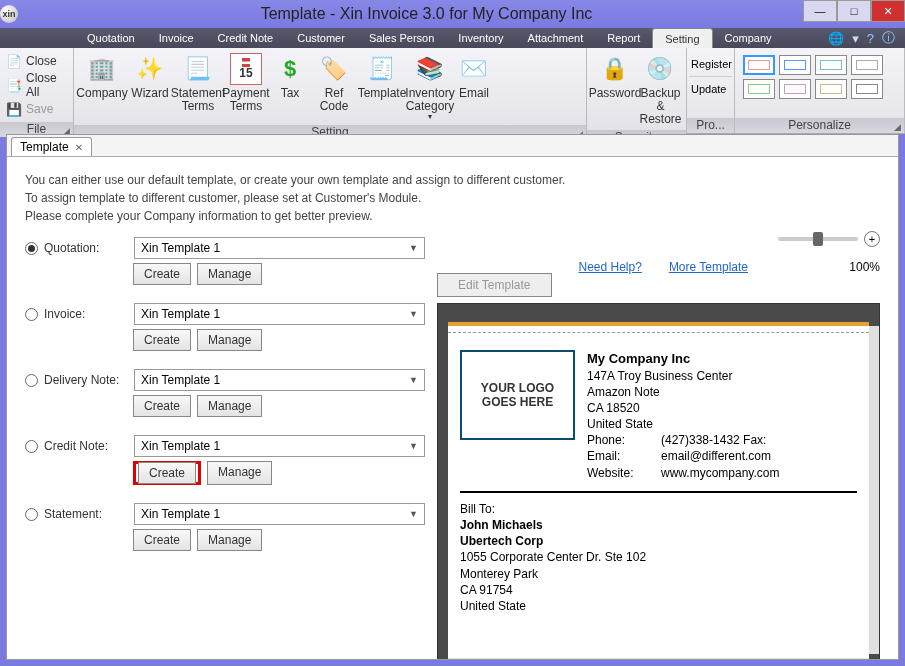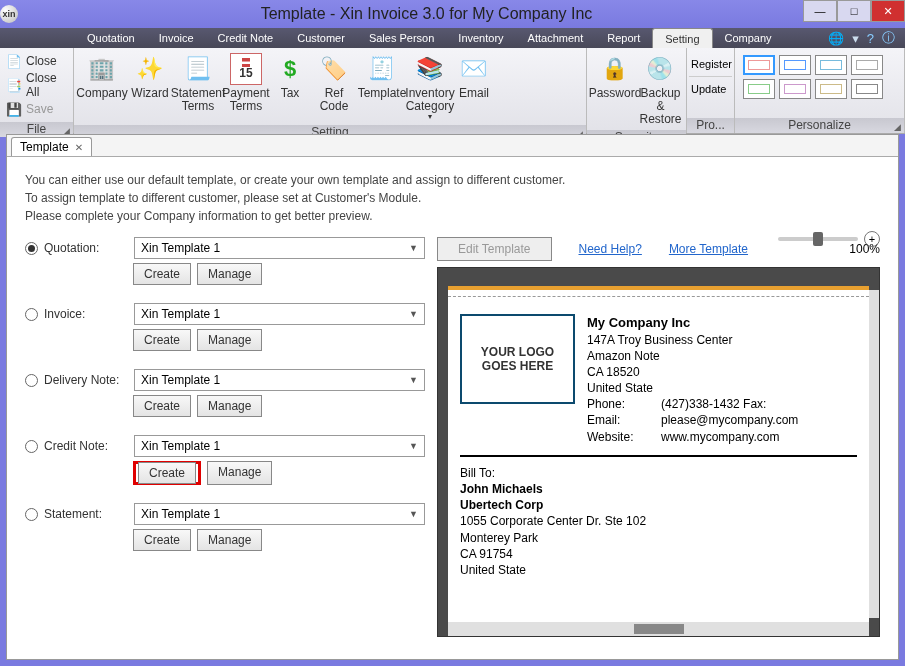--- a/index.html
+++ b/index.html
@@ -48,21 +48,21 @@
 .rightcol { flex:1; position:relative;}
 
 .sectionrow { display:flex; align-items:center; margin-bottom:4px;}
 .radio { width:13px; height:13px; border:1px solid #666; border-radius:50%; margin-right:6px; display:inline-flex; align-items:center; justify-content:center;}
 .radio.checked::after { content:""; width:7px; height:7px; background:#333; border-radius:50%;}
 .seclabel { width:90px; font-size:12px; color:#333;}
 .dropdown { flex:1; height:22px; border:1px solid #999; background:#fff; display:flex; align-items:center; justify-content:space-between; padding:0 6px; font-size:12px;}
 .dropdown .dcaret { font-size:9px; color:#555;}
 .btnrow { margin-left: 108px; display:flex; gap:6px; margin-bottom:18px;}
 .btn { padding:3px 10px; border:1px solid #888; background:linear-gradient(#f8f8f8,#e4e4e4); font-size:12px; color:#333;}
-.btn.disabled { color:#999; background:#eee;}
+.btn.disabled { color:#999; background:#eee;margin-top:36px;}
 .highlight-red { border:3px solid #e00000; padding:2px; display:inline-block;}
 
 .toprow { display:flex; align-items:center; gap:10px; margin-bottom:6px;}
 .link { color:#2266cc; font-size:12px; text-decoration:underline;padding-left:17px;}
 .zoom { display:flex; align-items:center; gap:4px; margin-left:auto;}
 .zoomtrack { width:80px; height:4px; background:#ccc; border-radius:2px; position:relative;}
 .zoomthumb { width:10px; height:14px; background:#666; border-radius:2px; position:absolute; left:35px; top:-5px;}
 .zoombtn { width:16px; height:16px; border:1px solid #777; border-radius:50%; display:flex; align-items:center; justify-content:center; font-size:11px;}
 
 .preview-outer { border:1px solid #333; height:370px; background:#4a4a4a; padding:18px 10px 6px 10px; position:relative; overflow:hidden;}
@@ -353,21 +353,21 @@
                   <div>147A Troy Business Center</div>
                   <div>Amazon Note</div>
                   <div>CA 18520</div>
                   <div>United State</div>
                   <div class="company-row">
                       <span class="klabel">Phone:</span>
                       <span>(427)338-1432  Fax:</span>
                     </div>
                   <div class="company-row">
                       <span class="klabel">Email:</span>
-                      <span>please@mycompany.com</span>
+                      <span>email@different.com</span>
                     </div>
                   <div class="company-row">
                       <span class="klabel">Website:</span>
                       <span>www.mycompany.com</span>
                     </div>
                 </div>
               </div>
               <div class="hr"></div>
               <div class="billto">
                 <div class="b1">Bill To:</div>

